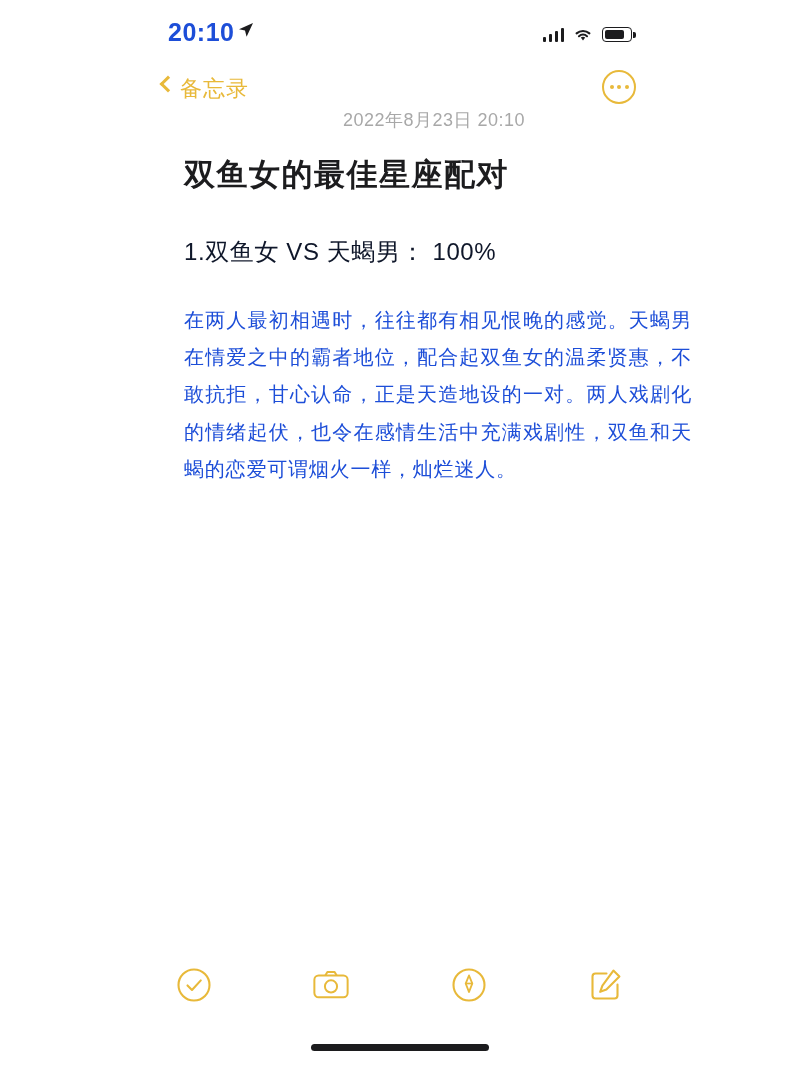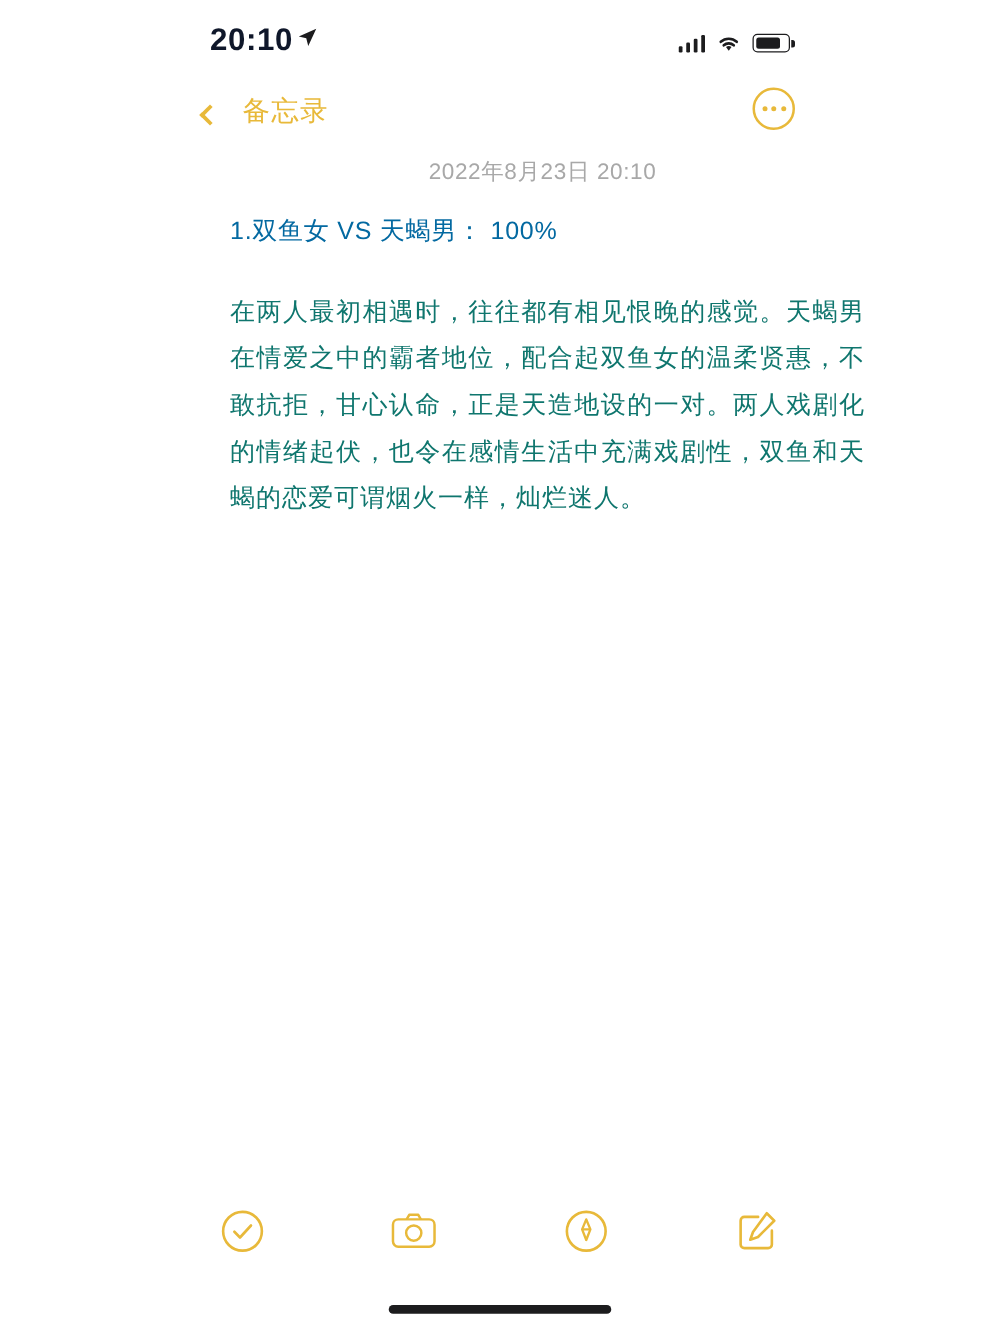--- a/index.html
+++ b/index.html
@@ -25,21 +25,21 @@
     height: 62px;
     display: flex;
     align-items: center;
   }
   .status-time {
     position: absolute;
     left: 168px;
     top: 18px;
     font-size: 25px;
     font-weight: bold;
-    color: #0f172a;
+    color: #1d4ed8;
     letter-spacing: 0.5px;
   }
   .loc-arrow {
     position: absolute;
     left: 238px;
     top: 22px;
     width: 16px;
     height: 16px;
   }
   .status-right {
@@ -85,22 +85,22 @@
     position: absolute;
     top: 62px; left: 0;
     width: 100%;
     height: 58px;
   }
   .back-btn {
     position: absolute;
     left: 160px;
     top: 12px;
     display: flex;
-    align-items: flex-end;
-    gap: 21px;
+    align-items: flex-start;
+    gap: 7px;
     color: #e8b93a;
     cursor: pointer;
   }
   .chev {
     width: 13px; height: 22px;
     position: relative;
   }
   .chev::before {
     content: "";
     position: absolute;
@@ -135,47 +135,46 @@
     display: block;
   }
 
   
   .note {
     position: absolute;
     top: 108px;
     left: 0;
     width: 100%;
     padding: 0 108px 0 176px;
-    margin-top: 17px;
   }
   .note-date {
     text-align: center;
     font-size: 18px;
     color: #a8a8a8;
     margin-bottom: 22px;
     letter-spacing: 0.5px;
   }
   .note-title {
     font-size: 31px;
     font-weight: bold;
     color: #1c1c1e;
     letter-spacing: 1.5px;
     margin-bottom: 40px;
     margin-left: 8px;
   }
   .note-heading {
-    font-size: 20px;
-    color: #0369a1;
+    font-size: 24px;
+    color: #0f172a;
     letter-spacing: 0.6px;
     margin-left: 8px;
     margin-bottom: 34px;
   }
   .note-para {
     font-size: 20px;
-    color: #0f766e;
+    color: #1d4ed8;
     line-height: 1.86;
     letter-spacing: 0.8px;
     margin-left: 8px;
     margin-bottom: 38px;
     text-align: justify;
   }
   .note-para.last { margin-bottom: 0; }
 
   
   .toolbar {
@@ -242,20 +241,21 @@
     </div>
     <div class="more-btn">
       <span></span>
       <span></span>
       <span></span>
     </div>
   </div>
 
   <div class="note">
     <div class="note-date">2022年8月23日 20:10</div>
+    <div class="note-title">双鱼女的最佳星座配对</div>
 
     <div class="note-heading">1.双鱼女 VS 天蝎男： 100%</div>
     <div class="note-para">在两人最初相遇时，往往都有相见恨晚的感觉。天蝎男在情爱之中的霸者地位，配合起双鱼女的温柔贤惠，不敢抗拒，甘心认命，正是天造地设的一对。两人戏剧化的情绪起伏，也令在感情生活中充满戏剧性，双鱼和天蝎的恋爱可谓烟火一样，灿烂迷人。</div>
 
   </div>
 
   <div class="toolbar">
 
     <div class="tool">
       <svg width="38" height="38" viewBox="0 0 38 38">

